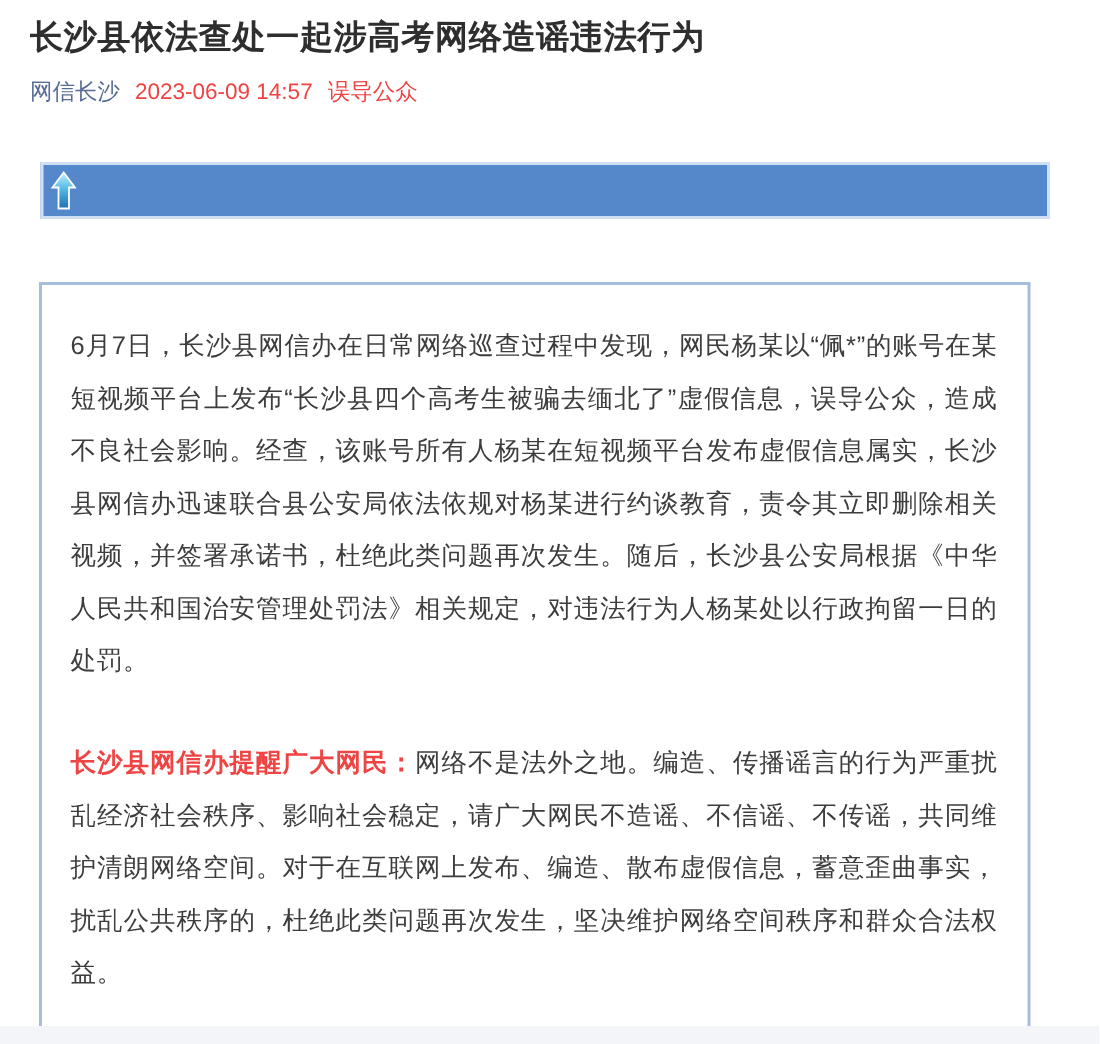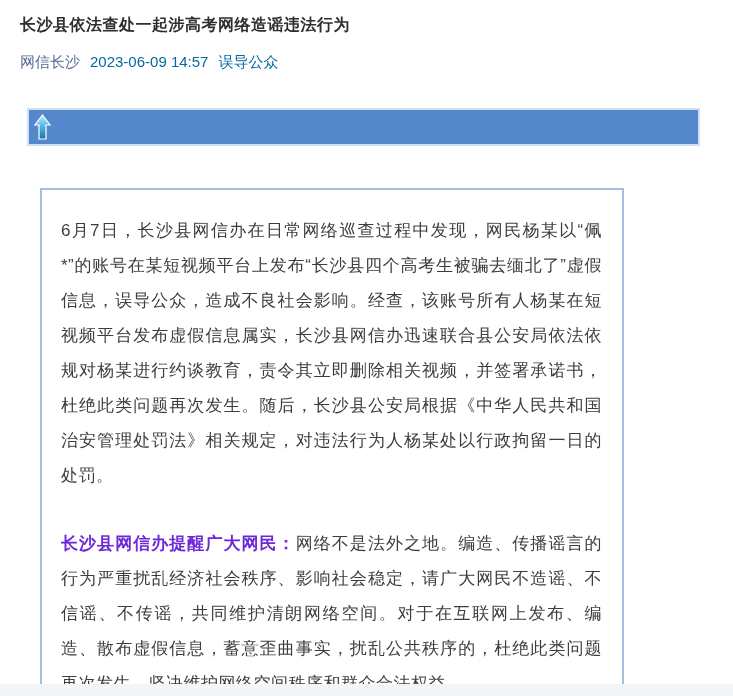--- a/index.html
+++ b/index.html
@@ -10,40 +10,40 @@
     width: 733px;
     height: 696px;
     background: #ffffff;
     font-family: "Liberation Sans", "DejaVu Sans", sans-serif;
     position: relative;
     overflow: hidden;
   }
   .page-title {
     margin: 0;
     padding: 11px 20px 0 20px;
-    font-size: 16px;
+    font-size: 22px;
     line-height: 28px;
     font-weight: 600;
     color: #2e2e2e;
     letter-spacing: 0.5px;
   }
   .meta-row {
     padding: 13px 20px 0 20px;
     font-size: 15px;
     line-height: 19px;
     display: flex;
     align-items: flex-end;
     gap: 10px;
   }
   .account-link {
     color: #576b95;
     cursor: pointer;
   }
   .meta-gray {
-    color: #0369a1;
+    color: #ef4444;
   }
   .banner {
     margin: 37px 0 0 27px;
     width: 673px;
     height: 38px;
     box-sizing: border-box;
     background: #5488cb;
     border: 2px solid #cfe0f2;
     display: flex;
     align-items: center;
@@ -57,43 +57,43 @@
     margin-right: 4px;
   }
   .banner-text {
     color: #ffffff;
     font-weight: bold;
     font-size: 15px;
     letter-spacing: 1px;
     white-space: nowrap;
   }
   .article-box {
-    margin: 42px 0 0 40px;
-    width: 584px;
+    margin: 42px 0 0 26px;
+    width: 661px;
     height: 498px;
     box-sizing: border-box;
     border: 2px solid #a6bedd;
     background: #ffffff;
     padding: 23px 20px 0 19px;
     overflow: hidden;
   }
   .article-box p {
     margin: 0;
     font-size: 17px;
     line-height: 35px;
     color: #3d3d3d;
     letter-spacing: 0.5px;
     text-align: justify;
   }
   .para-2 {
     margin-top: 33px !important;
   }
   .para-lead {
     font-weight: bold;
-    color: #6d28d9;
+    color: #ef4444;
   }
   .footer-strip {
     position: absolute;
     left: 0;
     bottom: 0;
     width: 733px;
     height: 12px;
     background: #f3f5f9;
   }
 </style>

